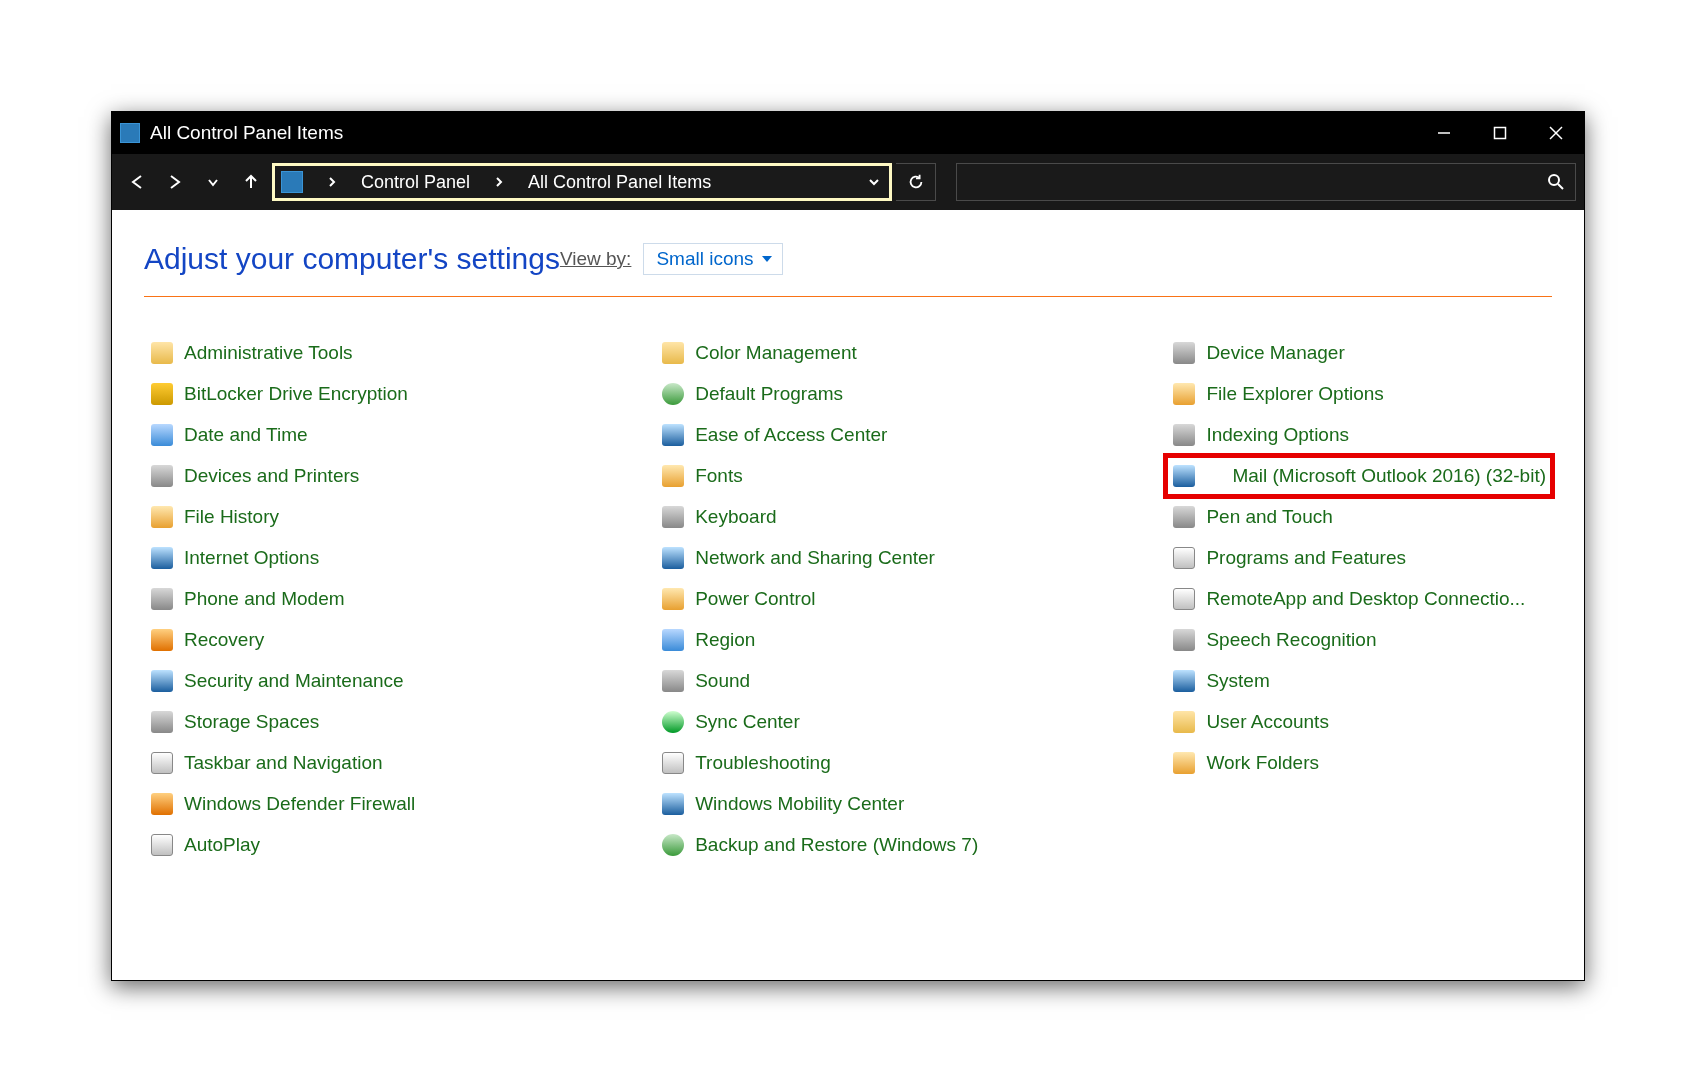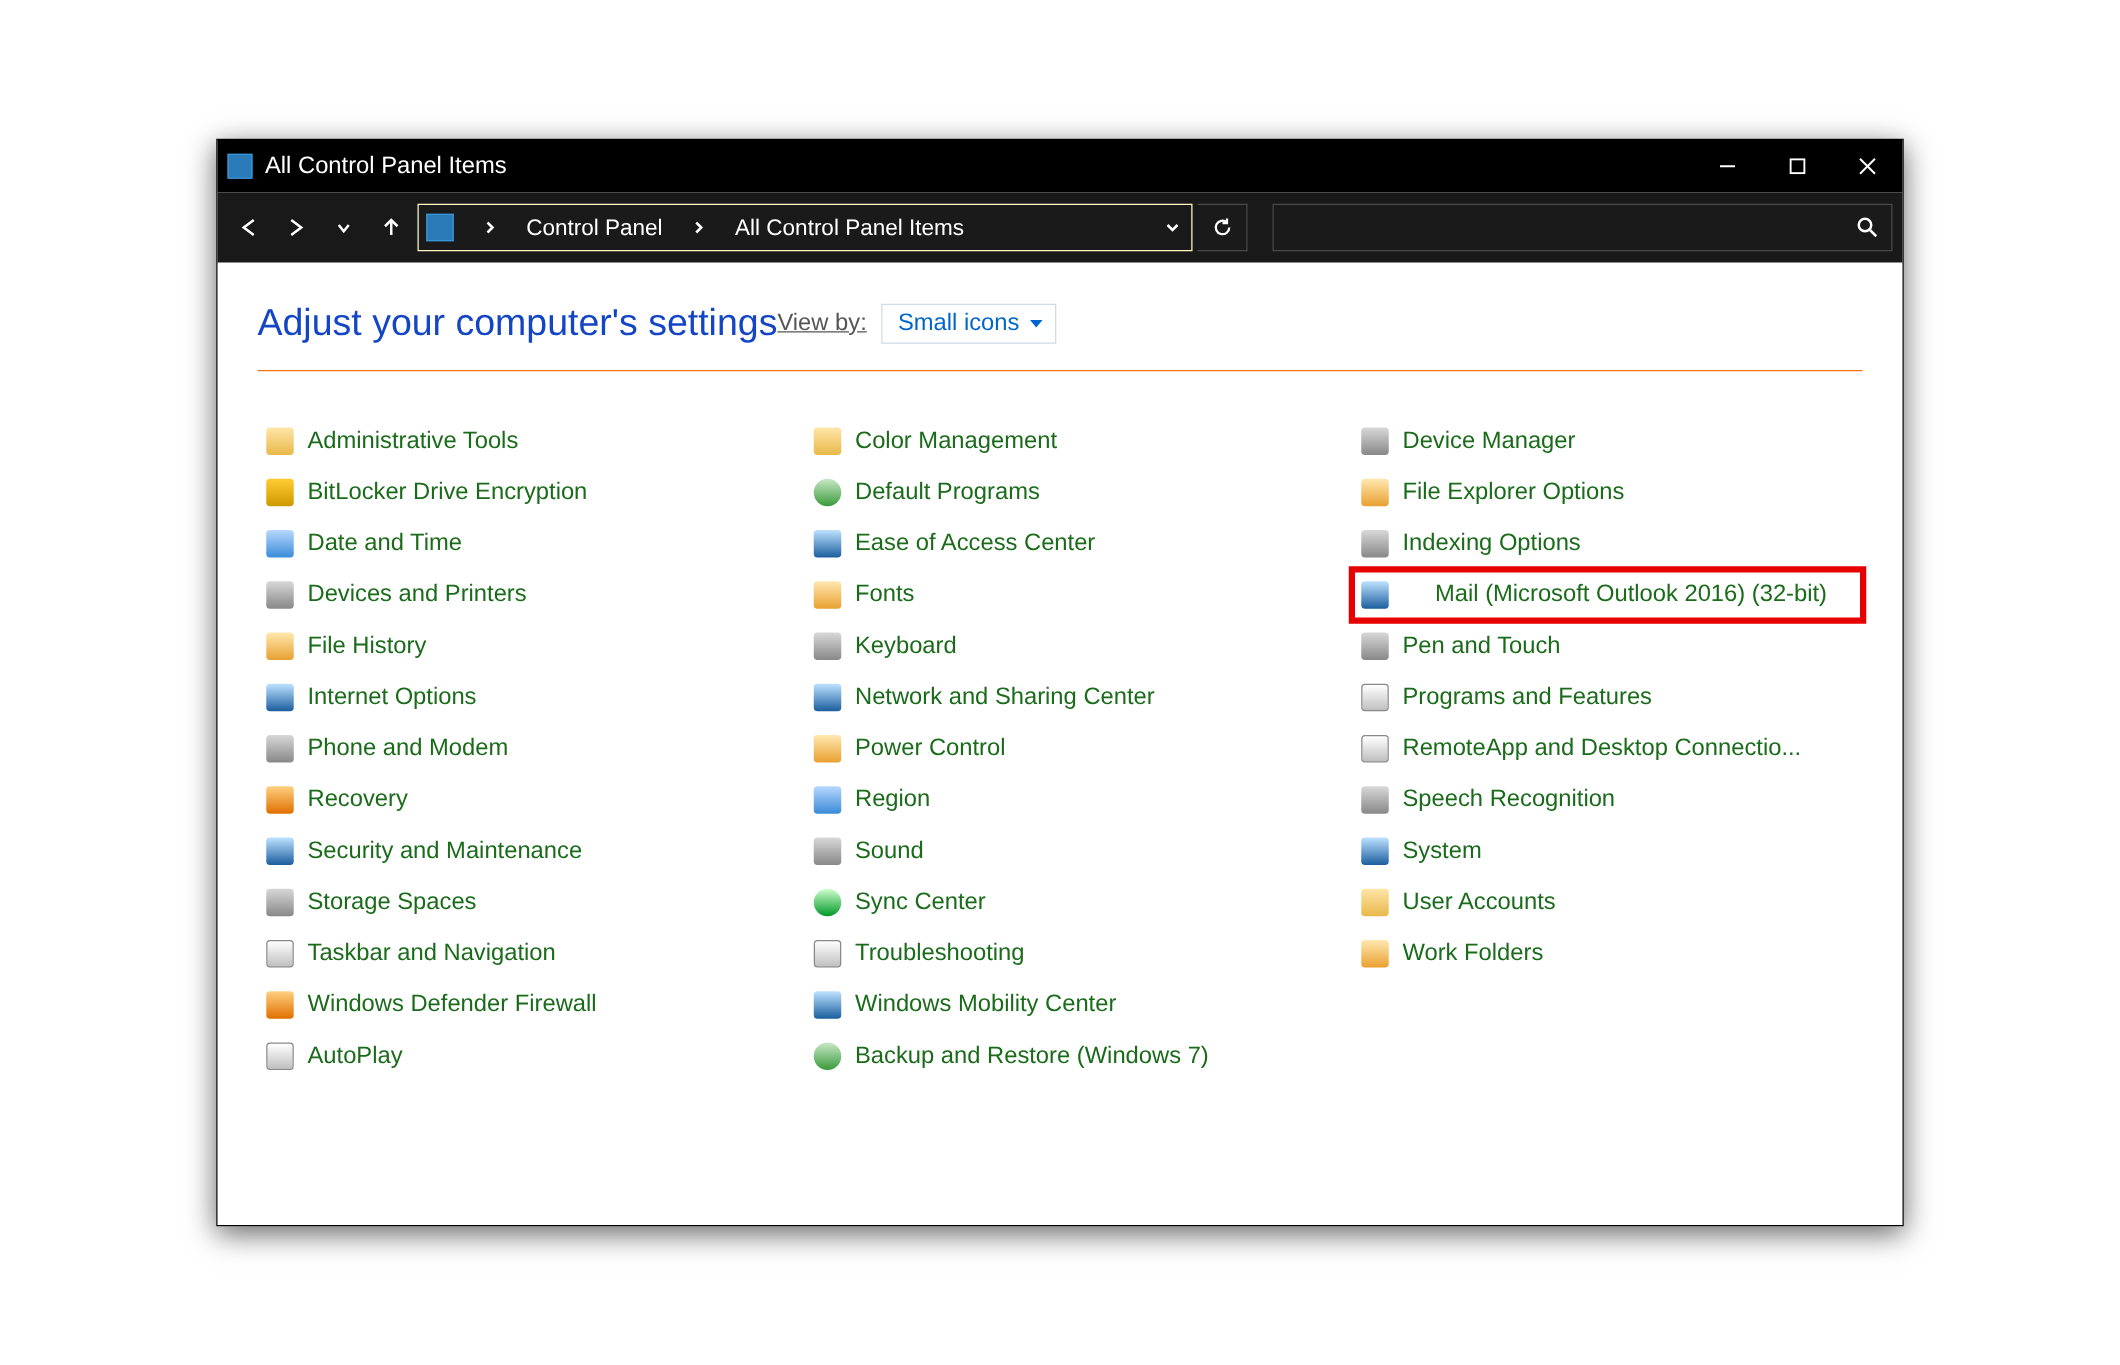--- a/index.html
+++ b/index.html
@@ -7,21 +7,21 @@
     font-family: "Segoe UI", Arial, sans-serif;
     background: #fff;
     width: 1696px;
     height: 1092px;
     overflow: hidden;
     display: flex;
     justify-content: center;
     align-items: center;
   }
   .screenshot {
-    width: 1350px;
+    width: 1474px;
     height: 870px;
     border: 1px solid #000;
     box-shadow: 0 6px 22px rgba(0,0,0,0.6);
     display: flex;
     flex-direction: column;
     background: #fff;
   }
   .titlebar {
     height: 42px;
     background: #000;
@@ -64,21 +64,21 @@
   }
   .nav-btn {
     width: 34px; height: 34px;
     display: flex; align-items: center; justify-content: center;
     color: #fff;
   }
   .nav-btn svg { stroke: #fff; stroke-width: 2; fill: none; }
   .addr-box {
     flex: 0 0 620px;
     height: 38px;
-    border: 1px solid #fef9c3;
+    border: 3px solid #fef9c3;
     display: flex;
     align-items: center;
     background: #1a1a1a;
     gap: 16px;
   }
   .addr-box .addr-icon {
     width: 22px; height: 22px;
     background: #2a7ab8;
     border: 1px solid #3a94d6;
     margin: 0 6px;
@@ -165,21 +165,21 @@
     right:10px; top:50%;
     width:0; height:0;
     border-left:5px solid transparent;
     border-right:5px solid transparent;
     border-top:6px solid #0066cc;
     transform:translateY(-50%);
   }
 
   .grid {
     display:grid;
-    grid-template-columns: repeat(3, 1fr);
+    grid-template-columns: repeat(2, 1fr);
     grid-auto-rows: 40px;
     column-gap: 30px;
     row-gap: 1px;
     grid-auto-flow: column;
     grid-template-rows: repeat(13, 40px);
   }
   .item {
     display:flex;
     align-items:center;
     gap: 10px;

